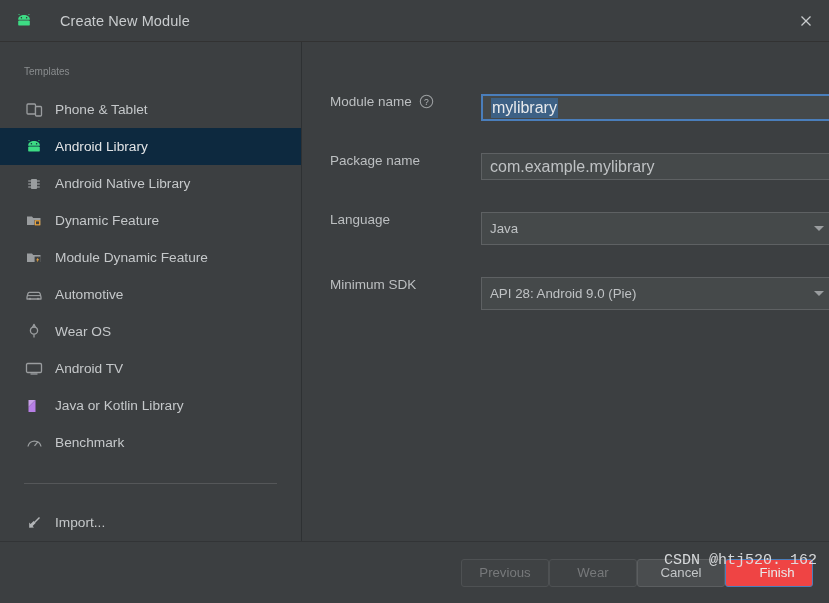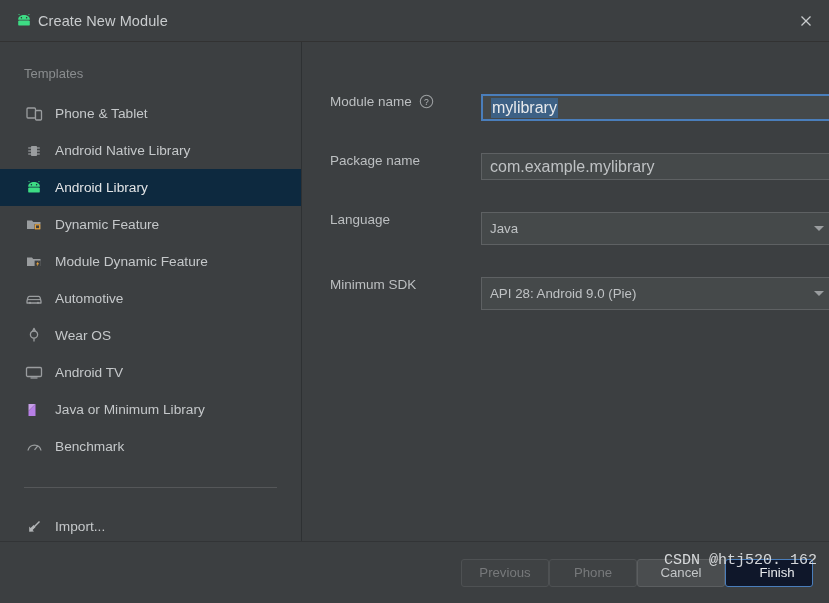--- a/index.html
+++ b/index.html
@@ -36,21 +36,21 @@
   }
   #title-icon {
     margin-left: 14px;
     width: 20px;
     height: 20px;
     display: flex;
     align-items: center;
     justify-content: center;
   }
   #title-text {
-    margin-left: 4px;
+    margin-left: 26px;
     font-size: 14.5px;
     color: #c9ccce;
     letter-spacing: .1px;
   }
   #close-btn {
     position: absolute;
     right: 0px;
     top: 0px;
     width: 46px;
     height: 41px;
@@ -72,21 +72,21 @@
   #sidebar {
     width: 302px;
     min-width: 302px;
     background: #3c3f41;
     border-right: 1px solid #2e3133;
     padding-top: 14px;
     position: relative;
     box-sizing: border-box;
   }
   #templates-label {
-    font-size: 13px;
+    font-size: 10px;
     color: #8a8d8f;
     padding: 10px 0 14px 24px;
   }
   .nav-item {
     height: 37px;
     display: flex;
     align-items: center;
     padding-left: 24px;
     box-sizing: border-box;
     cursor: default;
@@ -216,21 +216,21 @@
     justify-content: center;
     cursor: default;
     padding: 0 12px;
   }
   .btn.disabled {
     background: #3f4244;
     color: #77797b;
     border-color: #4e5153;
   }
   .btn.primary {
-    background: #0f172a;
+    background: #ef4444;
     border-color: #4a7ebb;
     color: #e9ebed;
     padding-left: 28px;
   }
   #watermark {
     position: absolute;
     right: 12px;
     top: 10px;
     font-size: 15px;
     color: #e3e5e7;
@@ -273,51 +273,51 @@
       <div class="nav-item">
         <span class="nav-icon">
           <svg width="17" height="16" viewBox="0 0 17 16">
             <rect x="1" y="2" width="8.5" height="10" rx="1" fill="none" stroke="#9a9d9f" stroke-width="1.3"></rect>
             <rect x="9.5" y="4.5" width="6" height="9.5" rx="1" fill="#3c3f41" stroke="#9a9d9f" stroke-width="1.3"></rect>
           </svg>
         </span>
         <span>Phone &amp; Tablet</span>
       </div>
 
+      <div class="nav-item selected">
+        <span class="nav-icon">
+          <svg width="18" height="14" viewBox="0 0 18 14">
+            <path d="M3.2 5.2 C3.2 2.6 5.8 0.9 9 0.9 C12.2 0.9 14.8 2.6 14.8 5.2 L14.8 5.8 L3.2 5.8 Z" fill="#3ddc84"></path>
+            <rect x="3.2" y="6.4" width="11.6" height="5.2" rx="1.2" fill="#3ddc84"></rect>
+            <line x1="4.6" y1="1.1" x2="3.4" y2="-0.2" stroke="#3ddc84" stroke-width="0.9"></line>
+            <line x1="13.4" y1="1.1" x2="14.6" y2="-0.2" stroke="#3ddc84" stroke-width="0.9"></line>
+            <circle cx="6.4" cy="3.7" r="0.75" fill="#0d293f"></circle>
+            <circle cx="11.6" cy="3.7" r="0.75" fill="#0d293f"></circle>
+          </svg>
+        </span>
+        <span>Android Library</span>
+      </div>
+
       <div class="nav-item">
         <span class="nav-icon">
           <svg width="16" height="16" viewBox="0 0 16 16">
             <rect x="5" y="3" width="6" height="10" rx="0.8" fill="#9a9d9f"></rect>
             <g stroke="#9a9d9f" stroke-width="1.2">
               <line x1="2.2" y1="5" x2="5" y2="5"></line>
                 <line x1="2.2" y1="8" x2="5" y2="8"></line>
                 <line x1="2.2" y1="11" x2="5" y2="11"></line>
               <line x1="11" y1="5" x2="13.8" y2="5"></line>
                 <line x1="11" y1="8" x2="13.8" y2="8"></line>
                 <line x1="11" y1="11" x2="13.8" y2="11"></line>
             </g>
           </svg>
         </span>
         <span>Android Native Library</span>
       </div>
 
-      <div class="nav-item selected">
-        <span class="nav-icon">
-          <svg width="18" height="14" viewBox="0 0 18 14">
-            <path d="M3.2 5.2 C3.2 2.6 5.8 0.9 9 0.9 C12.2 0.9 14.8 2.6 14.8 5.2 L14.8 5.8 L3.2 5.8 Z" fill="#3ddc84"></path>
-            <rect x="3.2" y="6.4" width="11.6" height="5.2" rx="1.2" fill="#3ddc84"></rect>
-            <line x1="4.6" y1="1.1" x2="3.4" y2="-0.2" stroke="#3ddc84" stroke-width="0.9"></line>
-            <line x1="13.4" y1="1.1" x2="14.6" y2="-0.2" stroke="#3ddc84" stroke-width="0.9"></line>
-            <circle cx="6.4" cy="3.7" r="0.75" fill="#0d293f"></circle>
-            <circle cx="11.6" cy="3.7" r="0.75" fill="#0d293f"></circle>
-          </svg>
-        </span>
-        <span>Android Library</span>
-      </div>
-
       <div class="nav-item">
         <span class="nav-icon">
           <svg width="17" height="15" viewBox="0 0 17 15">
             <path d="M1 3.4 L6 3.4 L7.2 5 L14.5 5 L14.5 12 L1 12 Z" fill="#9a9d9f"></path>
             <rect x="8.5" y="7" width="6" height="5.4" fill="#3c3f41"></rect>
             <rect x="9.4" y="7.8" width="4.3" height="4" fill="none" stroke="#e8a33d" stroke-width="1.2"></rect>
           </svg>
         </span>
         <span>Dynamic Feature</span>
       </div>
@@ -366,21 +366,21 @@
         <span>Android TV</span>
       </div>
 
       <div class="nav-item">
         <span class="nav-icon">
           <svg width="16" height="16" viewBox="0 0 16 16">
             <path d="M2.5 2 L9.5 2 L2.5 9 Z" fill="#c79fe8"></path>
             <path d="M2.5 9 L9.5 2 L9.5 14 L2.5 14 Z" fill="#b77fe6"></path>
           </svg>
         </span>
-        <span>Java or Minimum Library</span>
+        <span>Java or Kotlin Library</span>
       </div>
 
       <div class="nav-item">
         <span class="nav-icon">
           <svg width="17" height="15" viewBox="0 0 17 15">
             <path d="M2 11.5 A6.6 6.6 0 0 1 15 11.5" fill="none" stroke="#9a9d9f" stroke-width="1.3"></path>
             <line x1="8.5" y1="10.8" x2="12" y2="6.6" stroke="#9a9d9f" stroke-width="1.3"></line>
           </svg>
         </span>
         <span>Benchmark</span>
@@ -438,19 +438,19 @@
           <span>API 28: Android 9.0 (Pie)</span>
           <span class="arrow"></span>
         </div>
       </div>
 
     </div>
   </div>
 
   <div id="footer">
     <div class="btn disabled">Previous</div>
-    <div class="btn disabled">Phone</div>
+    <div class="btn disabled">Wear</div>
     <div class="btn">Cancel</div>
     <div class="btn primary">Finish</div>
     <div id="watermark">CSDN @htj520. 162</div>
   </div>
 
 </div>
 
 </body></html>

